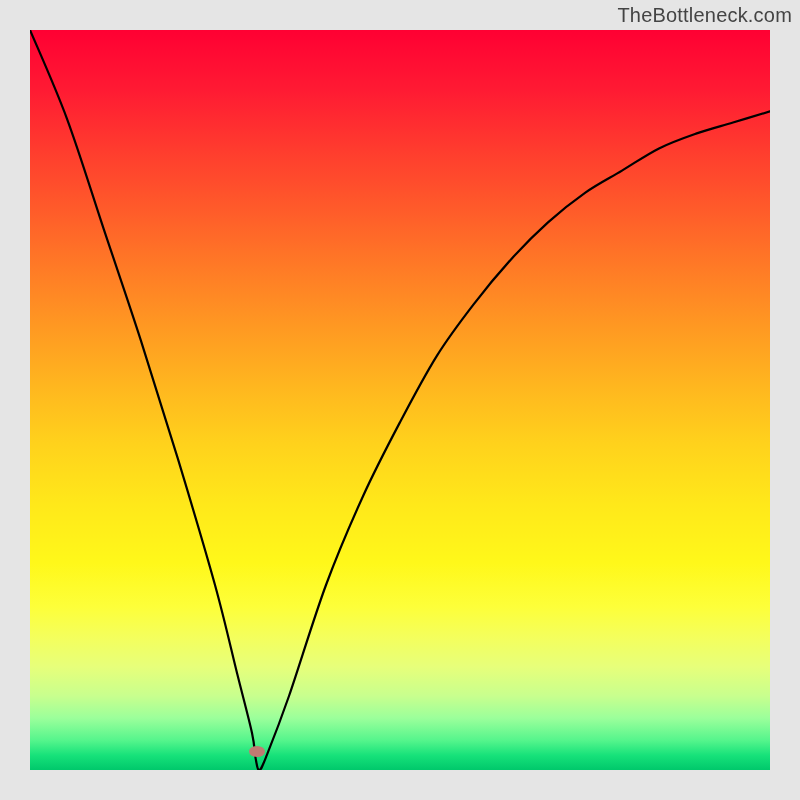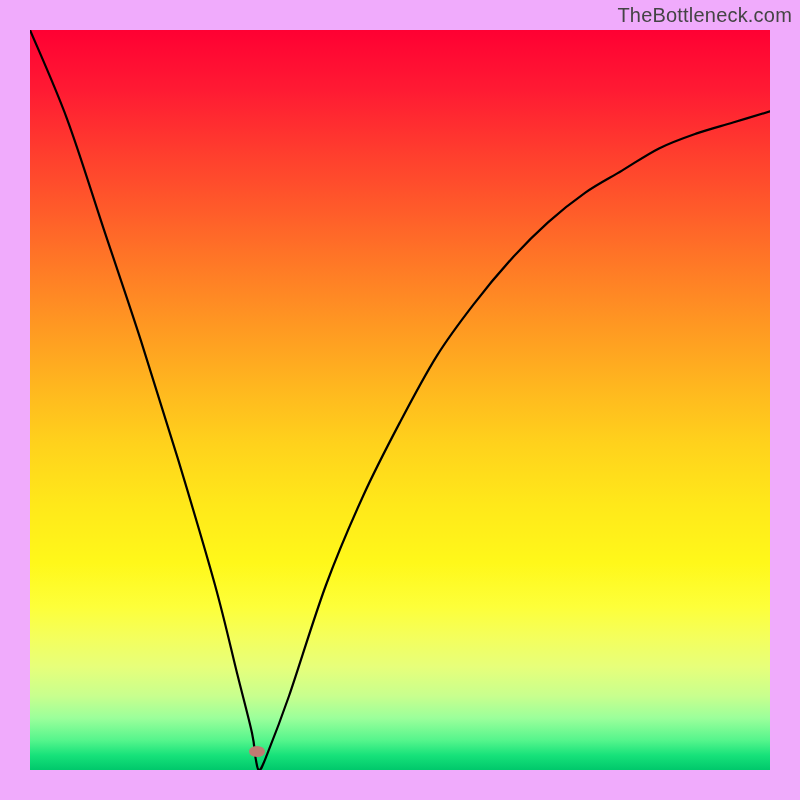--- a/index.html
+++ b/index.html
@@ -8,21 +8,21 @@
     width: 800px;
     height: 800px;
     background: #000;
     font-family: Arial, Helvetica, sans-serif;
     overflow: hidden;
   }
   .stage {
     position: relative;
     width: 800px;
     height: 800px;
-    background: #f0abfc;
+    background: #e5e5e5;
   }
   .plot {
     position: absolute;
     left: 30px;
     top: 30px;
     width: 740px;
     height: 740px;
     overflow: hidden;
   }
   .gradient {

